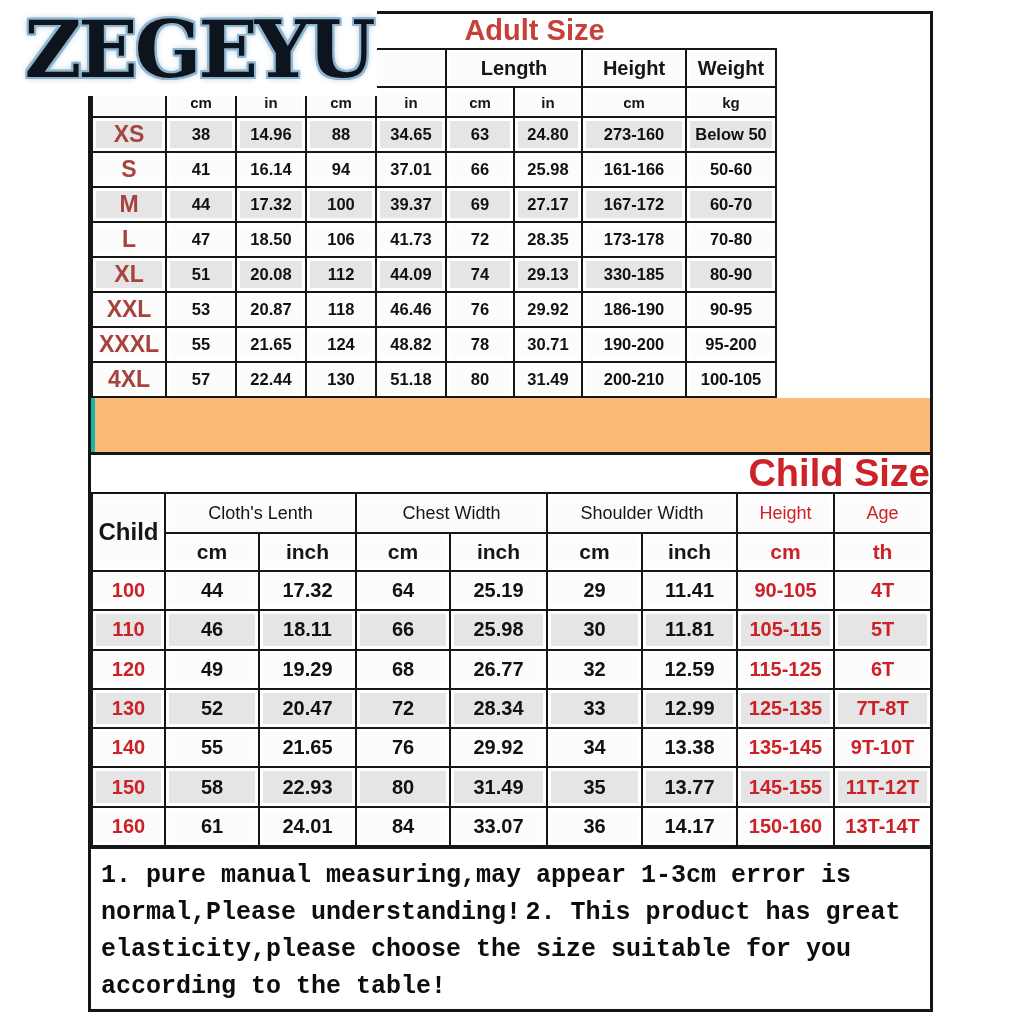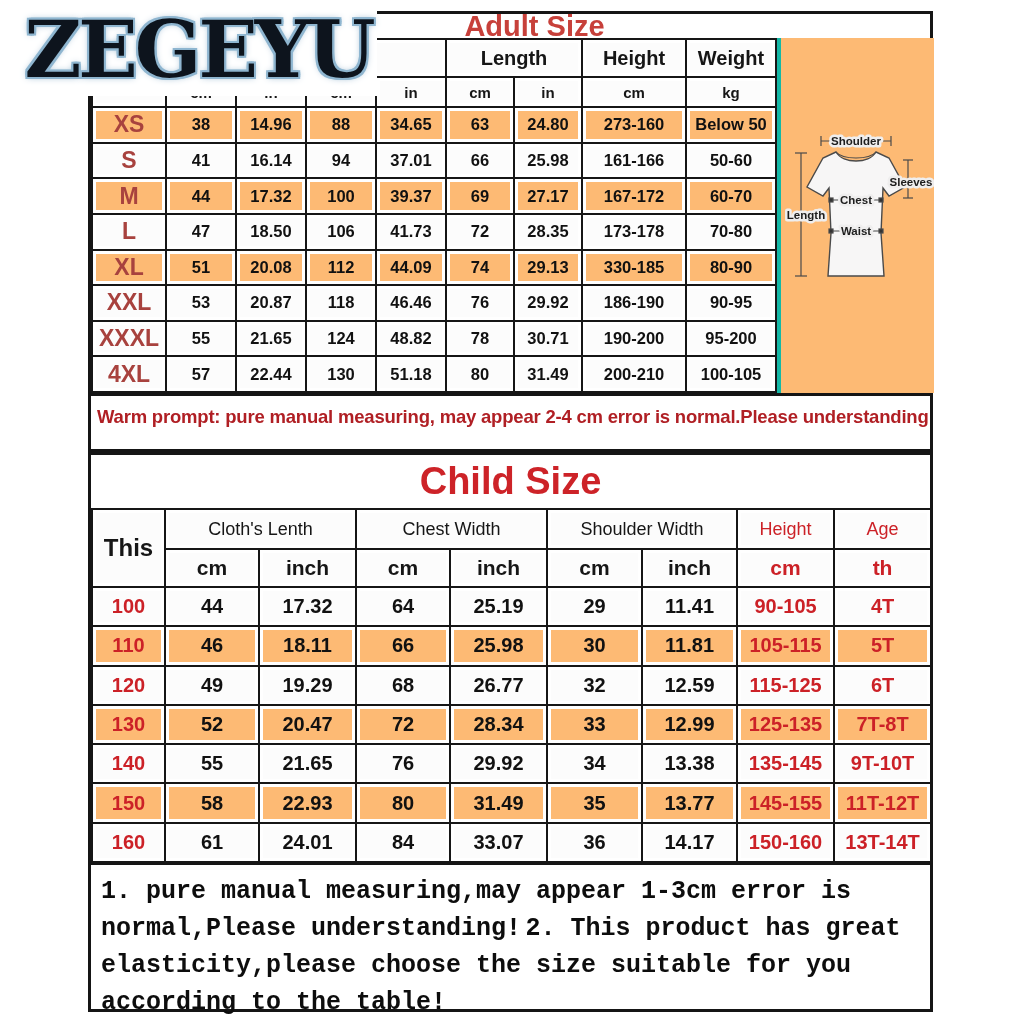--- a/index.html
+++ b/index.html
@@ -4,55 +4,55 @@
 <style>
   html,body{margin:0;padding:0;background:#ffffff;}
   .canvas{position:relative;width:1024px;height:1024px;background:#ffffff;overflow:hidden;
           font-family:"Liberation Sans",sans-serif;}
 
   .box{position:absolute;box-sizing:border-box;border:3px solid #151515;background:#ffffff;}
   #upper-box{left:88px;top:11px;width:845px;height:441px;}
   #child-box{left:88px;top:452px;width:845px;height:560px;}
 
   
-  .adult-title-row{height:24px;display:flex;align-items:center;justify-content:center;margin-left:48px;}
+  .adult-title-row{height:34px;display:flex;justify-content:center;margin-left:48px;}
   .adult-title{color:#c7403a;font-size:29px;font-weight:bold;letter-spacing:0px;}
-  .upper-content{display:flex;height:355px;}
+  .upper-content{display:flex;height:355px;flex-direction:column;}
   table.sizes{border-collapse:collapse;table-layout:fixed;}
   #adult-table{width:684px;height:355px;}
   #child-table{width:839px;height:355px;}
   table.sizes td{border:2px solid #161616;text-align:center;vertical-align:middle;
                  padding:3px;background-clip:content-box;background-color:#fcfcfc;
                  overflow:hidden;white-space:nowrap;}
   
   .a-group{background-color:#d6d6d6;font-weight:bold;font-size:20px;color:#161616;}
   .a-blank{background-color:#fdfdfd;}
   .a-unit{font-weight:bold;font-size:15px;color:#161616;}
   .a-size{font-weight:bold;font-size:23px;color:#a8423e;}
   .a-val{font-weight:bold;font-size:16.5px;color:#111111;}
-  tr.shade td{background-color:#fdba74;}
+  tr.shade td{background-color:#e5e5e5;}
   
   .c-size-hdr{background-color:#d6d6d6;font-weight:bold;font-size:24px;color:#161616;}
   .c-group{background-color:#d6d6d6;font-weight:normal;font-size:18px;color:#161616;margin-top:12px;}
   .c-unit{background-color:#d6d6d6;font-weight:bold;font-size:21px;color:#161616;}
   .red-txt{color:#cc2127 !important;}
   .c-size{font-weight:bold;font-size:20px;color:#cc2127;}
   .c-val{font-weight:bold;font-size:20px;color:#111111;}
 
   
   .diagram-panel{flex:1;border-left:4px solid #14b8a6;background:#fdba74;position:relative;}
   .diagram-panel svg{display:block;}
 
   
   .warm-row{height:44px;border-top:3px solid #151515;display:flex;align-items:center;
             padding-left:6px;box-sizing:border-box;overflow:hidden;}
   .warm-text{color:#b01f24;font-weight:bold;font-size:18.5px;white-space:nowrap;letter-spacing:-0.2px;}
 
   
-  .child-title-row{height:53px;display:flex;align-items:center;justify-content:center;}
+  .child-title-row{height:37px;display:flex;align-items:center;justify-content:flex-end;}
   .child-title{color:#cd2328;font-size:38px;font-weight:bold;}
   .notes{border-top:2px solid #151515;padding:8px 10px 0 10px;box-sizing:border-box;height:152px;}
   .note-line{color:#0d0d0d;font-weight:bold;font-size:25px;line-height:37px;font-family:Liberation Mono, monospace;}
 
   
   #logo{position:absolute;left:20px;top:3px;width:357px;height:93px;background:#ffffff;
         display:flex;align-items:center;justify-content:center;z-index:10;}
   .logo-text{font-family:"DejaVu Serif",serif;font-weight:bold;font-size:78px;
              letter-spacing:-3px;color:#0d141d;line-height:1;
              text-shadow:2px 0 0 #8fb6d0,-2px 0 0 #8fb6d0,0 2px 0 #8fb6d0,0 -2px 0 #8fb6d0,
@@ -254,21 +254,21 @@
           <col style="width:97px">
         <col style="width:94px">
           <col style="width:97px">
           <col style="width:95px">
         <col style="width:95px">
           <col style="width:97px">
           <col style="width:97px">
       </colgroup>
       <tbody>
           <tr style="height: 40px;">
-            <td class="c-size-hdr" rowspan="2">This</td>
+            <td class="c-size-hdr" rowspan="2">Child</td>
             <td class="c-group" colspan="2">Cloth's Lenth</td>
             <td class="c-group" colspan="2">Chest Width</td>
             <td class="c-group" colspan="2">Shoulder Width</td>
             <td class="c-group red-txt" colspan="1">Height</td>
             <td class="c-group red-txt" colspan="1">Age</td>
           </tr>
           <tr style="height: 38px;">
             <td class="c-unit">cm</td>
             <td class="c-unit">inch</td>
             <td class="c-unit">cm</td>

